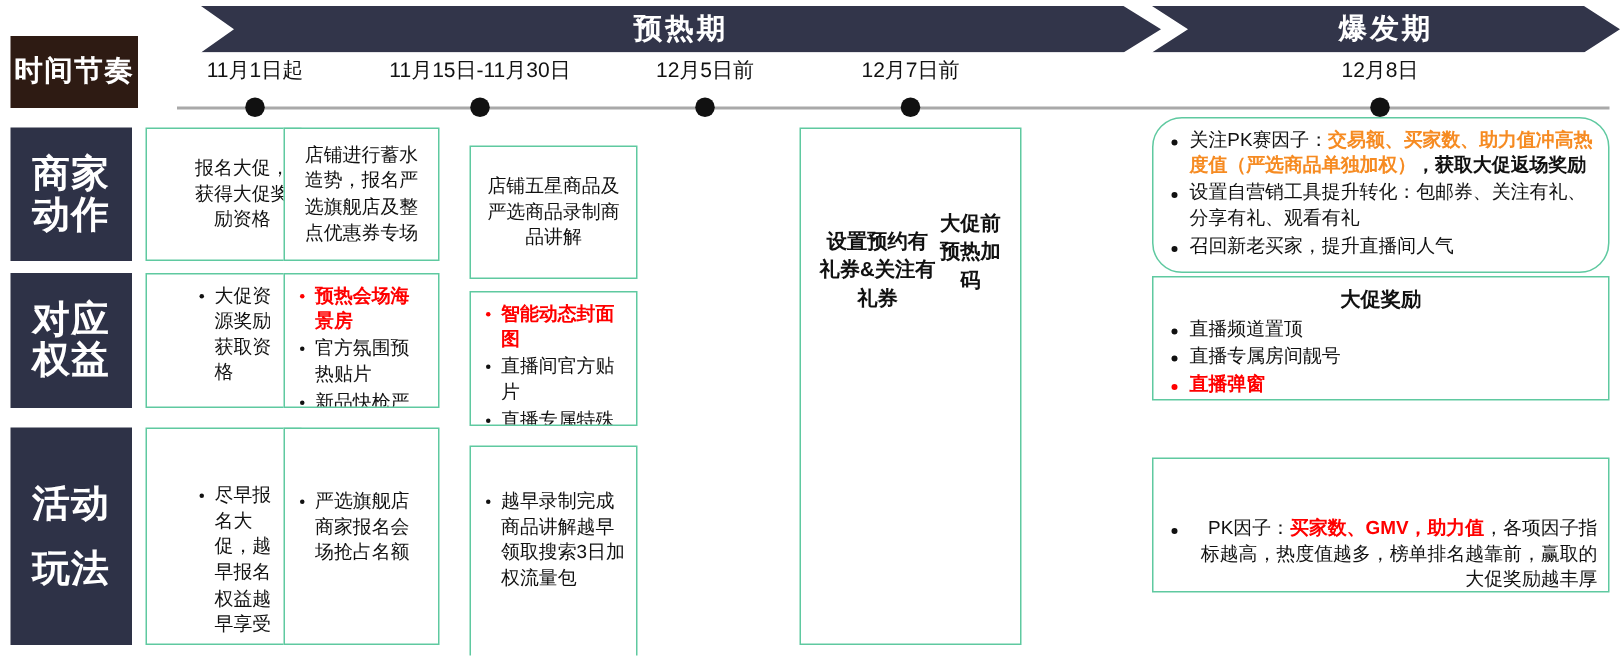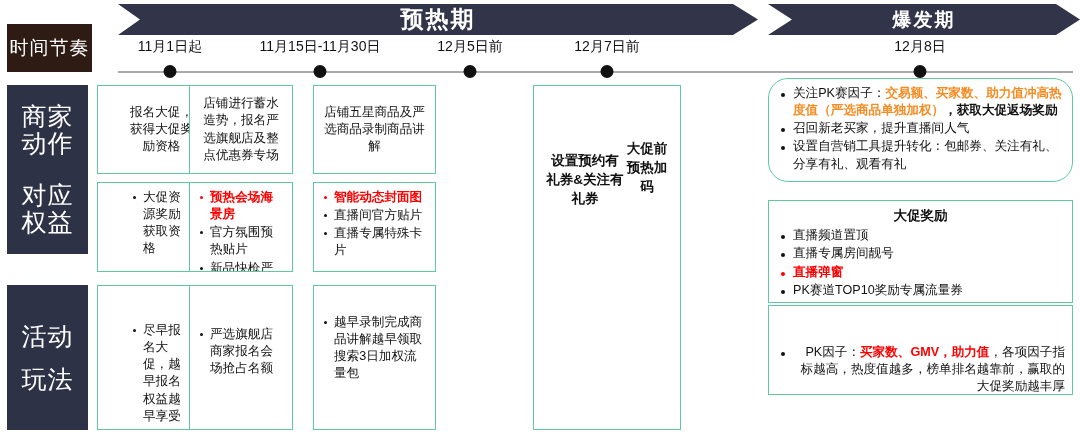--- a/index.html
+++ b/index.html
@@ -17,22 +17,22 @@
   .banner{
     position:absolute;
     background:#32354a;
     color:#ffffff;
     font-weight:bold;
     display:flex;align-items:center;justify-content:center;
     letter-spacing:2px;
   }
   .banner span{display:block;line-height:1;}
   .banner.warm{
-    left:118px;top:4px;width:640px;height:31px;
-    font-size:23px;
+    left:134px;top:4px;width:640px;height:31px;
+    font-size:19px;
     clip-path:polygon(0 0, 615px 0, 640px 15.5px, 615px 31px, 0 31px, 22px 15.5px);
   }
   .banner.burst{
     left:768px;top:4px;width:312px;height:31px;
     font-size:19px;
     clip-path:polygon(0 0, 288px 0, 312px 15.5px, 288px 31px, 0 31px, 24px 15.5px);
   }
 
   
   .tl-line{
@@ -44,30 +44,30 @@
     transform:translateX(-50%);
   }
   .tl-dot{
     position:absolute;top:65px;width:13px;height:13px;border-radius:50%;
     background:#111;transform:translateX(-50%);
   }
 
   
   .rowlabel{
     position:absolute;left:7px;width:81px;
-    background:#2e3247;color:#fff;font-weight:normal;
+    background:#2e3247;color:#fff;font-weight:bold;
     display:flex;flex-direction:column;align-items:center;justify-content:center;
     font-size:25px;line-height:1.08;letter-spacing:1px;
   }
   .rowlabel.time{
     left:7px;top:24px;width:85px;height:48px;
     background:#2e1b13;font-size:19px;flex-direction:row;
   }
   .rowlabel.r1{top:85px;height:89px;}
-  .rowlabel.r2{top:164px;height:90px;}
+  .rowlabel.r2{top:182px;height:90px;}
   .rowlabel.r3{top:285px;height:145px;gap:16px;}
   .rowlabel span{display:block;}
 
   
   .box{
     position:absolute;
     border:1.6px solid #5fc9a0;
     background:#ffffff;
     box-sizing:border-box;
     padding:6px 7px;
@@ -95,30 +95,30 @@
 
   .red{color:#ff0000;font-weight:bold;}
   .orange{color:#f68b22;font-weight:bold;}
   .bk{font-weight:bold;color:#111;}
   .bigcenter{font-size:13.5px;font-weight:bold;text-align:center;line-height:1.4;}
   .subtitle{font-weight:bold;text-align:center;font-size:13.5px;margin:0 0 2px 0;}
 
   
   .c1{left:97px;width:104px;padding-left:32px;}
   .c2{left:189px;width:104px;}
-  .c3{left:313px;width:123px;}
+  .c3{left:313px;width:112px;margin-top:12px;}
   .tall{left:533px;width:148px;}
   .right{left:768px;width:305px;}
 
   .r1{top:85px;height:89px;}
   .r2{top:182px;height:90px;}
   .r3{top:285px;height:145px;}
 
   .rp1{top:78px;height:104px;border-radius:20px;}
-  .rp2{top:200px;height:103px;}
+  .rp2{top:184px;height:83px;}
   .rp3{top:305px;height:90px;text-align:right;}
 
   .tallbox{top:85px;height:345px;}
   .tall-inner{display:flex;flex-direction:row;justify-content:center;height:100%;padding:0 4px;}
   .tall-inner .blk1{margin-top:60px;}
   .tall-inner .blk2{margin-top:48px;}
 </style>
 </head>
 <body>
 
@@ -208,22 +208,22 @@
   <div class="box tall tallbox">
     <div class="tall-inner">
       <div class="bigcenter blk1">设置预约有礼券&amp;关注有礼券</div>
       <div class="bigcenter blk2">大促前预热加码</div>
     </div>
   </div>
 
   <div class="box right rp1">
     <ul class="bl wide" id="rp1">
         <li><span>关注PK赛因子：</span><span class="orange">交易额、买家数、助力值冲高热度值（严选商品单独加权）</span><span class="bk">，</span><span class="bk">获取大促返场奖励</span></li>
+        <li><span>设置自营销工具提升转化：包邮券、关注有礼、分享有礼、观看有礼</span></li>
         <li><span>召回新老买家，提升直播间人气</span></li>
-        <li><span>设置自营销工具提升转化：包邮券、关注有礼、分享有礼、观看有礼</span></li>
       </ul>
   </div>
   <div class="box right rp2">
     <div class="subtitle">大促奖励</div>
     <ul class="bl wide" id="rp2">
         <li><span>直播频道置顶</span></li>
         <li><span>直播专属房间靓号</span></li>
         <li class="red"><span class="red">直播弹窗</span></li>
         <li><span>PK赛道TOP10奖励专属流量券</span></li>
       </ul>

